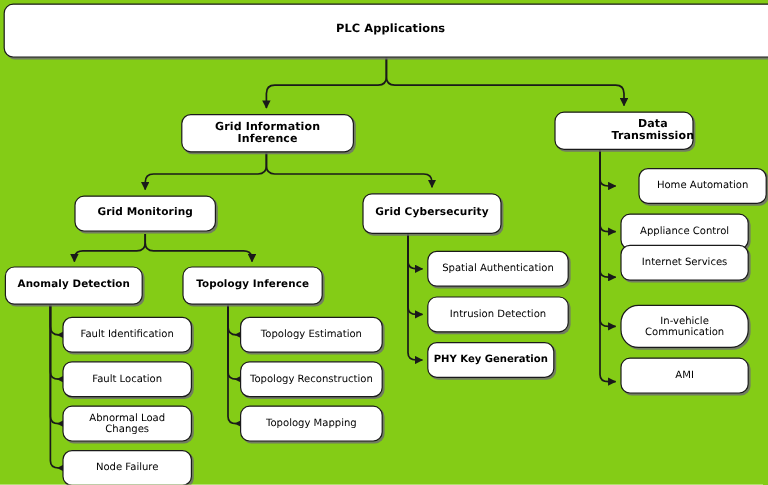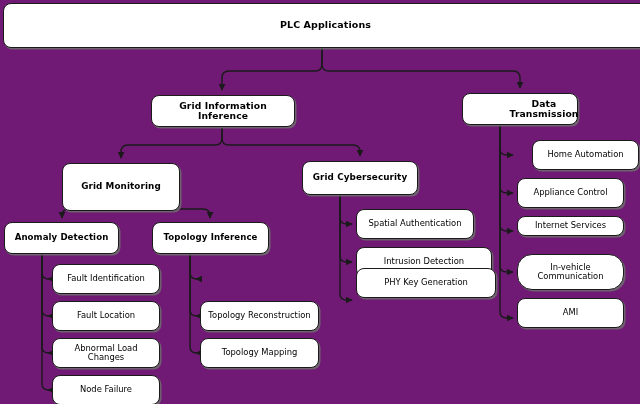--- a/index.html
+++ b/index.html
@@ -4,21 +4,21 @@
 <style>
   html, body {
     margin: 0;
     padding: 0;
     background: #ffffff;
   }
   #canvas {
     position: relative;
     width: 640px;
     height: 404px;
-    background: #701a75;
+    background: #84cc16;
     overflow: hidden;
     font-family: "DejaVu Sans", sans-serif;
   }
   svg#edges {
     position: absolute;
     left: 0;
     top: 0;
     width: 640px;
     height: 404px;
     pointer-events: none;
@@ -103,21 +103,21 @@
     <span class="label">PLC Applications</span>
   </div>
 
   <div class="node lvl1" style="left:151px; top:95px; width:144px; height:32px;">
     <span class="label">Grid Information Inference</span>
   </div>
   <div class="node lvl1" style="left:462px; top:93px; width:116px; height:32px;padding-left:48px;">
     <span class="label">Data Transmission</span>
   </div>
 
-  <div class="node lvl2" style="left:62px; top:163px; width:118px; height:48px;">
+  <div class="node lvl2" style="left:62px; top:163px; width:118px; height:30px;">
     <span class="label">Grid Monitoring</span>
   </div>
   <div class="node lvl2" style="left:302px; top:161px; width:116px; height:34px;">
     <span class="label">Grid Cybersecurity</span>
   </div>
 
   <div class="node lvl3" style="left:4px; top:222px; width:115px; height:32px;">
     <span class="label">Anomaly Detection</span>
   </div>
   <div class="node lvl3" style="left:152px; top:222px; width:117px; height:32px;">
@@ -130,44 +130,47 @@
   <div class="node leaf" style="left:52px; top:301px; width:108px; height:30px;text-align:center;">
     <span class="label">Fault Location</span>
   </div>
   <div class="node leaf" style="left:52px; top:338px; width:108px; height:30px;">
     <span class="label">Abnormal Load Changes</span>
   </div>
   <div class="node leaf" style="left:52px; top:375px; width:108px; height:30px;">
     <span class="label">Node Failure</span>
   </div>
 
+  <div class="node leaf" style="left:200px; top:264px; width:119px; height:30px;">
+    <span class="label">Topology Estimation</span>
+  </div>
   <div class="node leaf" style="left:200px; top:301px; width:119px; height:30px;">
     <span class="label">Topology Reconstruction</span>
   </div>
   <div class="node leaf" style="left:200px; top:338px; width:119px; height:30px;">
     <span class="label">Topology Mapping</span>
   </div>
 
   <div class="node leaf" style="left:356px; top:209px; width:118px; height:30px;">
     <span class="label">Spatial Authentication</span>
   </div>
-  <div class="node leaf" style="left:356px; top:247px; width:136px; height:30px;">
+  <div class="node leaf" style="left:356px; top:247px; width:118px; height:30px;">
     <span class="label">Intrusion Detection</span>
   </div>
-  <div class="node leaf" style="left:356px; top:268px; width:140px; height:30px;">
+  <div class="node leaf" style="left:356px; top:285px; width:106px; height:30px;font-weight:bold;">
     <span class="label">PHY Key Generation</span>
   </div>
 
   <div class="node leaf" style="left:532px; top:140px; width:107px; height:30px;">
     <span class="label">Home Automation</span>
   </div>
   <div class="node leaf" style="left:517px; top:178px; width:107px; height:30px;">
     <span class="label">Appliance Control</span>
   </div>
-  <div class="node leaf" style="left:517px; top:216px; width:107px; height:20px;text-align:right;">
+  <div class="node leaf" style="left:517px; top:204px; width:107px; height:30px;text-align:right;">
     <span class="label">Internet Services</span>
   </div>
   <div class="node leaf" style="left:517px; top:254px; width:107px; height:36px;border-radius:15px;">
     <span class="label">In-vehicle
 Communication</span>
   </div>
   <div class="node leaf" style="left:517px; top:298px; width:107px; height:30px;">
     <span class="label">AMI</span>
   </div>
 

